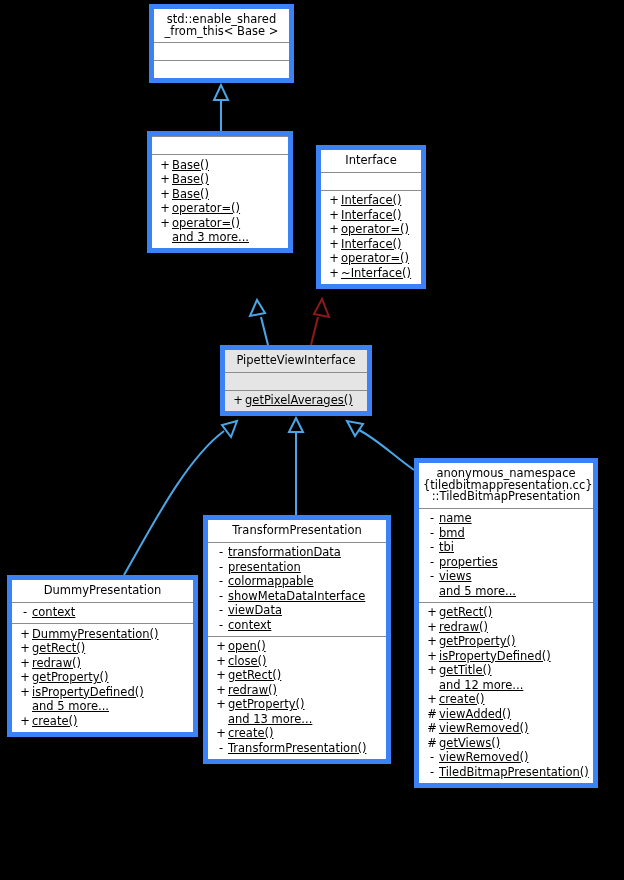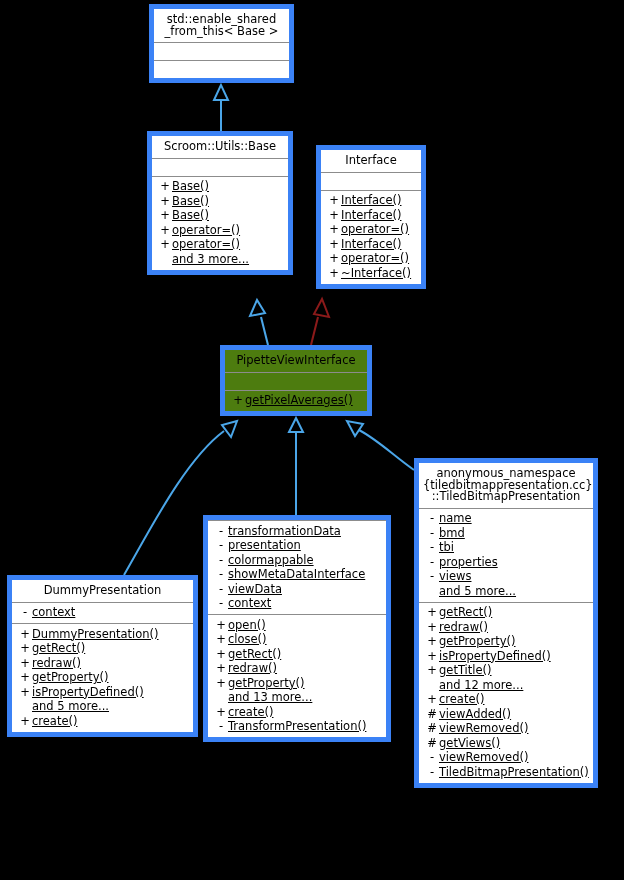--- a/index.html
+++ b/index.html
@@ -29,21 +29,21 @@
     position: absolute;
     box-sizing: border-box;
     border: 5px solid #3b82f6;
     background: #ffffff;
     color: #000000;
     font-size: 11.5px;
     line-height: 1.0;
     z-index: 2;
   }
   .node.highlight {
-    background: #4d7c0f;
+    background: #e5e5e5;
   }
   .node .title {
     text-align: center;
     padding: 5px 4px 5px 4px;
     white-space: pre-line;
     font-size: 11.5px;
   }
   .node .sep {
     height: 1px;
     background: #8c8c8c;
@@ -127,21 +127,20 @@
   <div class="node" id="n-enable-shared">
     <div class="title">std::enable_shared
 _from_this&lt; Base &gt;</div>
     <div class="sep"></div>
     <div class="compartment empty"></div>
     <div class="sep"></div>
     <div class="compartment empty"></div>
   </div>
 
   <div class="node" id="n-base">
-    <div class="title">Scroom::Utils::Base</div>
     <div class="sep"></div>
     <div class="compartment empty"></div>
     <div class="sep"></div>
     <div class="compartment">
         <div class="row">
           <span class="vis">+</span>
           <span class="nm">Base()</span>
         </div>
         <div class="row">
           <span class="vis">+</span>
@@ -248,20 +247,21 @@
           <span class="nm">and 5 more...</span>
         </div>
         <div class="row">
           <span class="vis">+</span>
           <span class="nm">create()</span>
         </div>
       </div>
   </div>
 
   <div class="node" id="n-transform">
+    <div class="title">TransformPresentation</div>
     <div class="sep"></div>
     <div class="compartment">
         <div class="row">
           <span class="vis">-</span>
           <span class="nm">transformationData</span>
         </div>
         <div class="row">
           <span class="vis">-</span>
           <span class="nm">presentation</span>
         </div>

